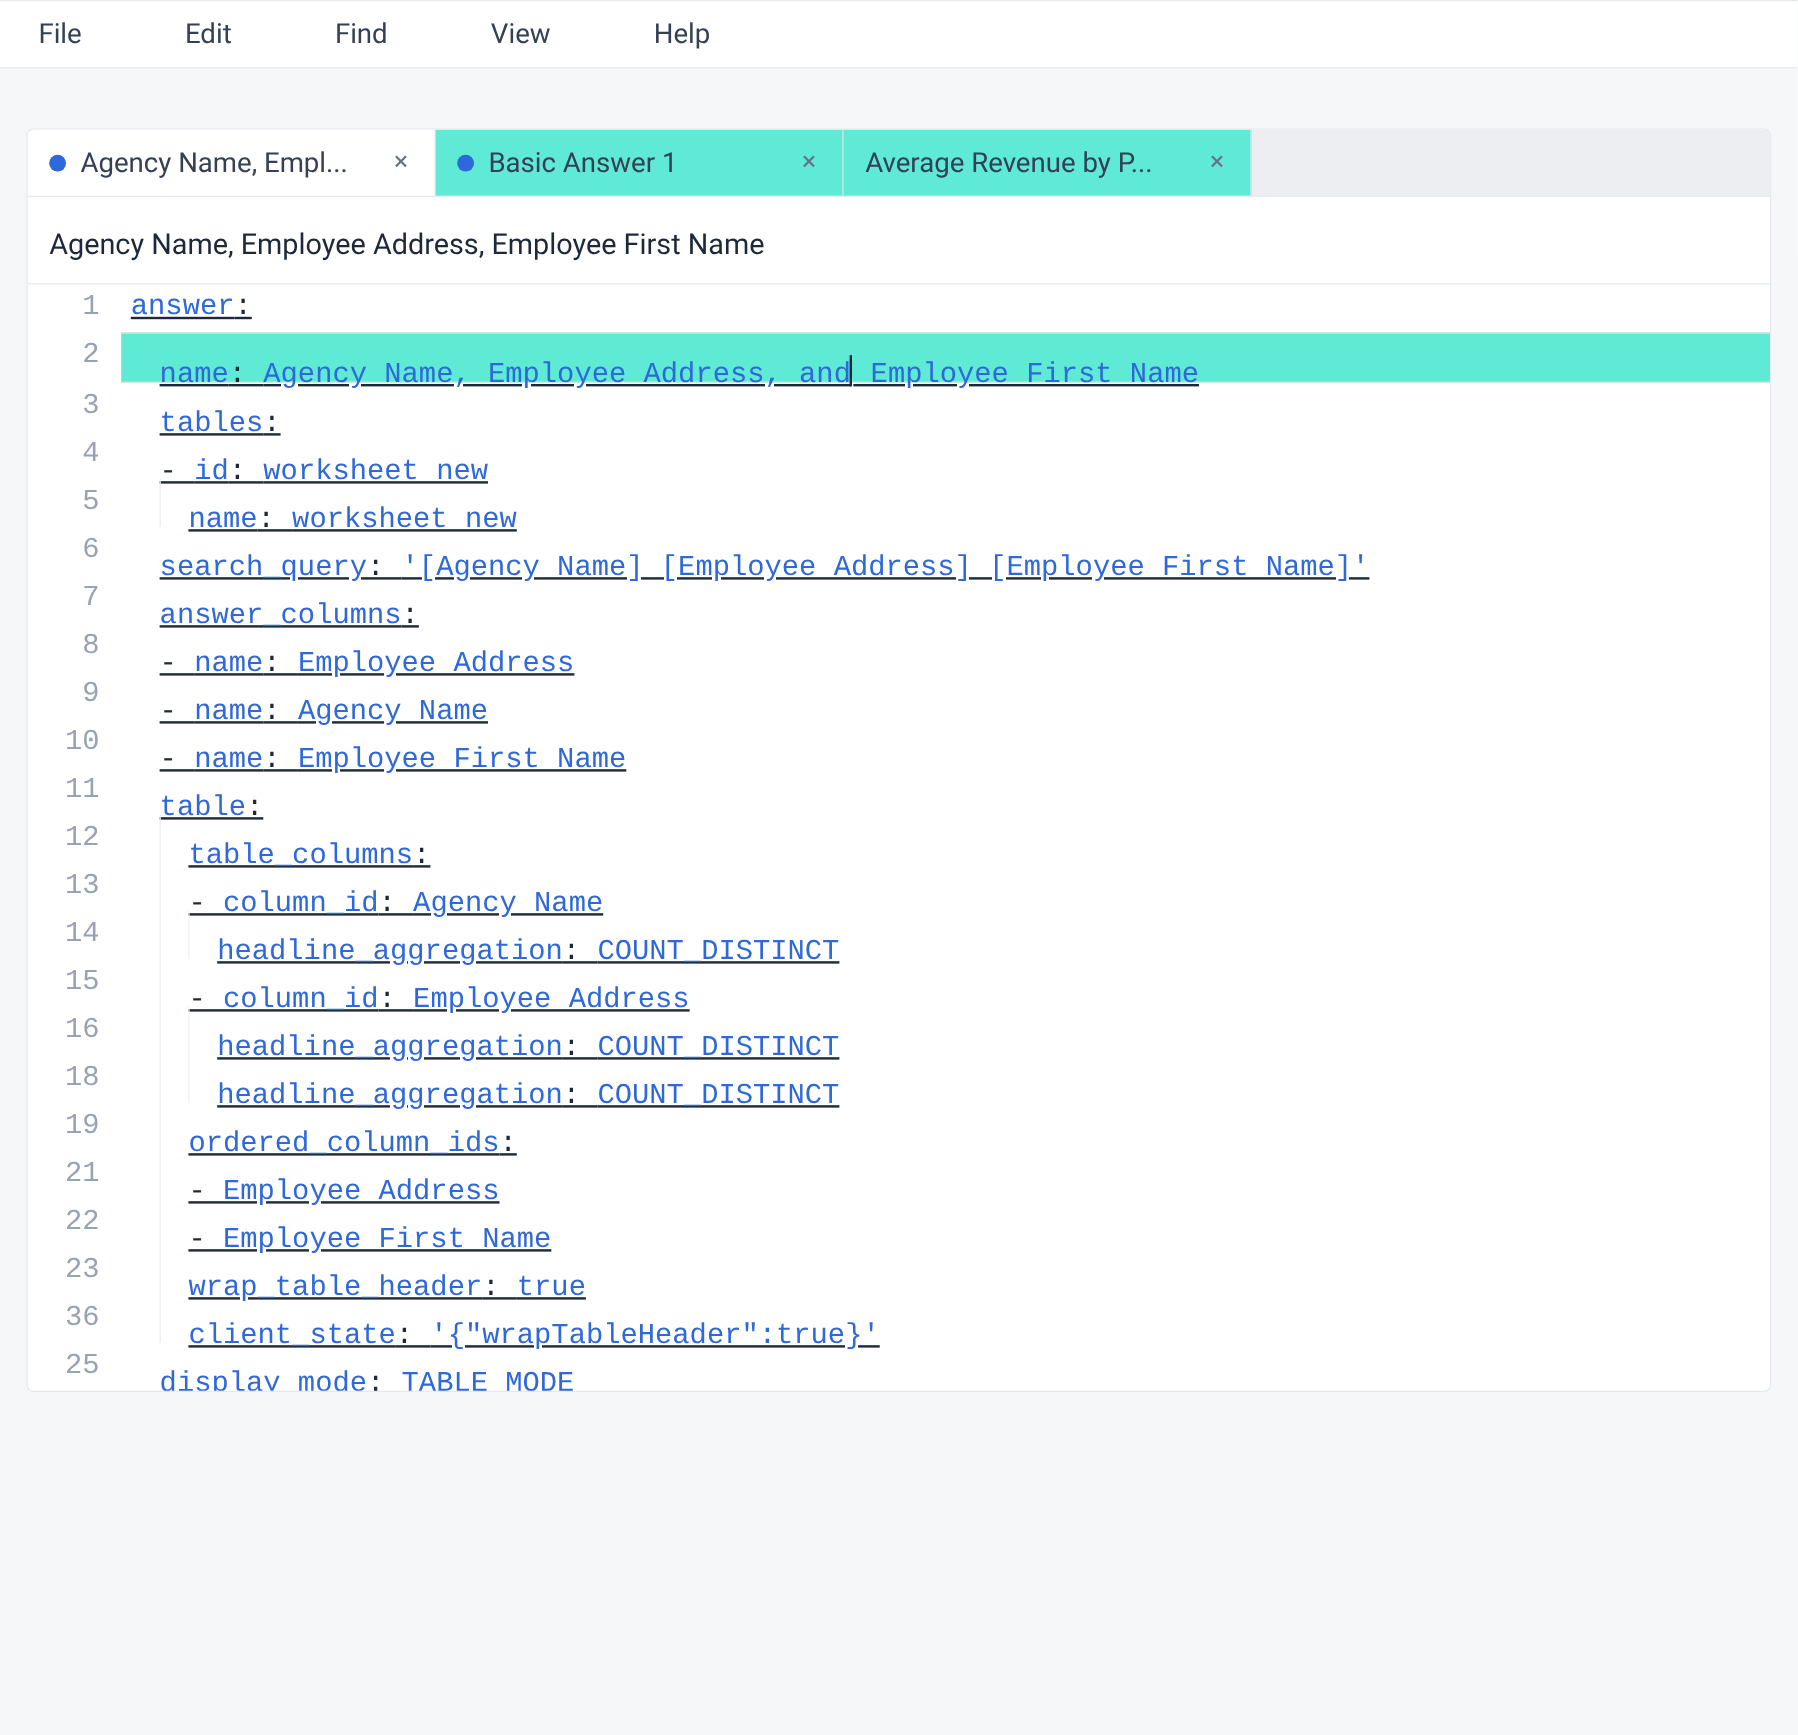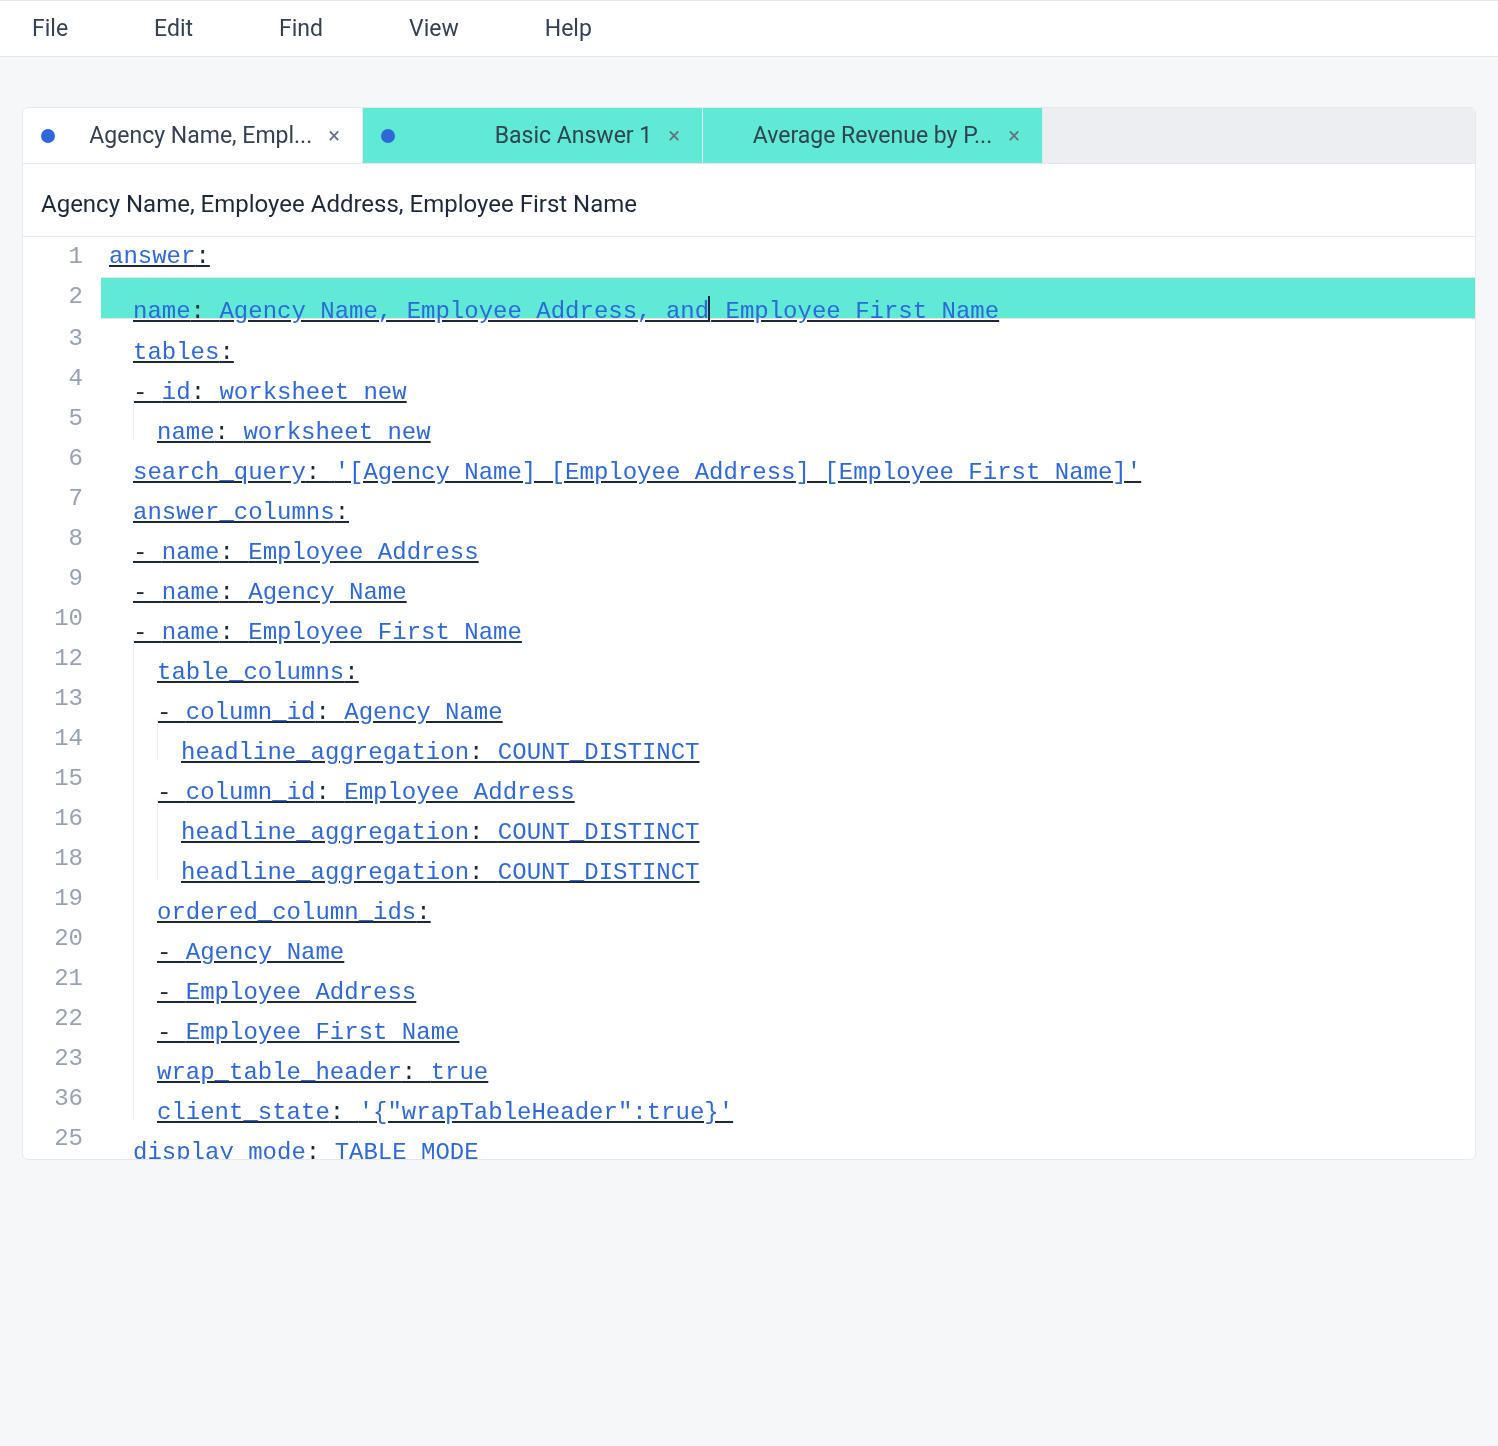--- a/index.html
+++ b/index.html
@@ -50,21 +50,20 @@
     background: #5eead4;
   }
   .tab.active { background: #ffffff; }
   .dot {
     width: 14px; height: 14px; border-radius: 50%;
     background: #2e68d9; flex: 0 0 auto;
   }
   .tab-label {
     white-space: nowrap; overflow: hidden; text-overflow: ellipsis;
     flex: 1 1 auto;
-    text-align: right;
   }
   .tab-close {
     color: #667085; font-size: 22px; flex: 0 0 auto; cursor: pointer;
     padding: 0 4px;
   }
   
   .subtitle {
     padding: 26px 18px 18px 18px;
     font-size: 24px;
     color: #1d2939;
@@ -190,20 +189,24 @@
       </div>
       <div class="line">
         <div class="gutter">9</div>
         <div class="code"><span class="indent first"></span><span class="p">- </span><span class="k">name</span><span class="p">: </span><span class="v">Agency Name</span></div>
       </div>
       <div class="line">
         <div class="gutter">10</div>
         <div class="code"><span class="indent first"></span><span class="p">- </span><span class="k">name</span><span class="p">: </span><span class="v">Employee First Name</span></div>
       </div>
       <div class="line">
+        <div class="gutter">11</div>
+        <div class="code"><span class="indent first"></span><span class="k">table</span><span class="p">:</span></div>
+      </div>
+      <div class="line">
         <div class="gutter">12</div>
         <div class="code"><span class="indent first"></span><span class="indent"></span><span class="k">table_columns</span><span class="p">:</span></div>
       </div>
       <div class="line">
         <div class="gutter">13</div>
         <div class="code"><span class="indent first"></span><span class="indent"></span><span class="p">- </span><span class="k">column_id</span><span class="p">: </span><span class="v">Agency Name</span></div>
       </div>
       <div class="line">
         <div class="gutter">14</div>
         <div class="code"><span class="indent first"></span><span class="indent"></span><span class="indent"></span><span class="k">headline_aggregation</span><span class="p">: </span><span class="v">COUNT_DISTINCT</span></div>
@@ -218,24 +221,20 @@
       </div>
       <div class="line">
         <div class="gutter">18</div>
         <div class="code"><span class="indent first"></span><span class="indent"></span><span class="indent"></span><span class="k">headline_aggregation</span><span class="p">: </span><span class="v">COUNT_DISTINCT</span></div>
       </div>
       <div class="line">
         <div class="gutter">19</div>
         <div class="code"><span class="indent first"></span><span class="indent"></span><span class="k">ordered_column_ids</span><span class="p">:</span></div>
       </div>
       <div class="line">
-        <div class="gutter">20</div>
-        <div class="code"><span class="indent first"></span><span class="indent"></span><span class="p">- </span><span class="v">Agency Name</span></div>
-      </div>
-      <div class="line">
         <div class="gutter">21</div>
         <div class="code"><span class="indent first"></span><span class="indent"></span><span class="p">- </span><span class="v">Employee Address</span></div>
       </div>
       <div class="line">
         <div class="gutter">22</div>
         <div class="code"><span class="indent first"></span><span class="indent"></span><span class="p">- </span><span class="v">Employee First Name</span></div>
       </div>
       <div class="line">
         <div class="gutter">23</div>
         <div class="code"><span class="indent first"></span><span class="indent"></span><span class="k">wrap_table_header</span><span class="p">: </span><span class="v">true</span></div>

